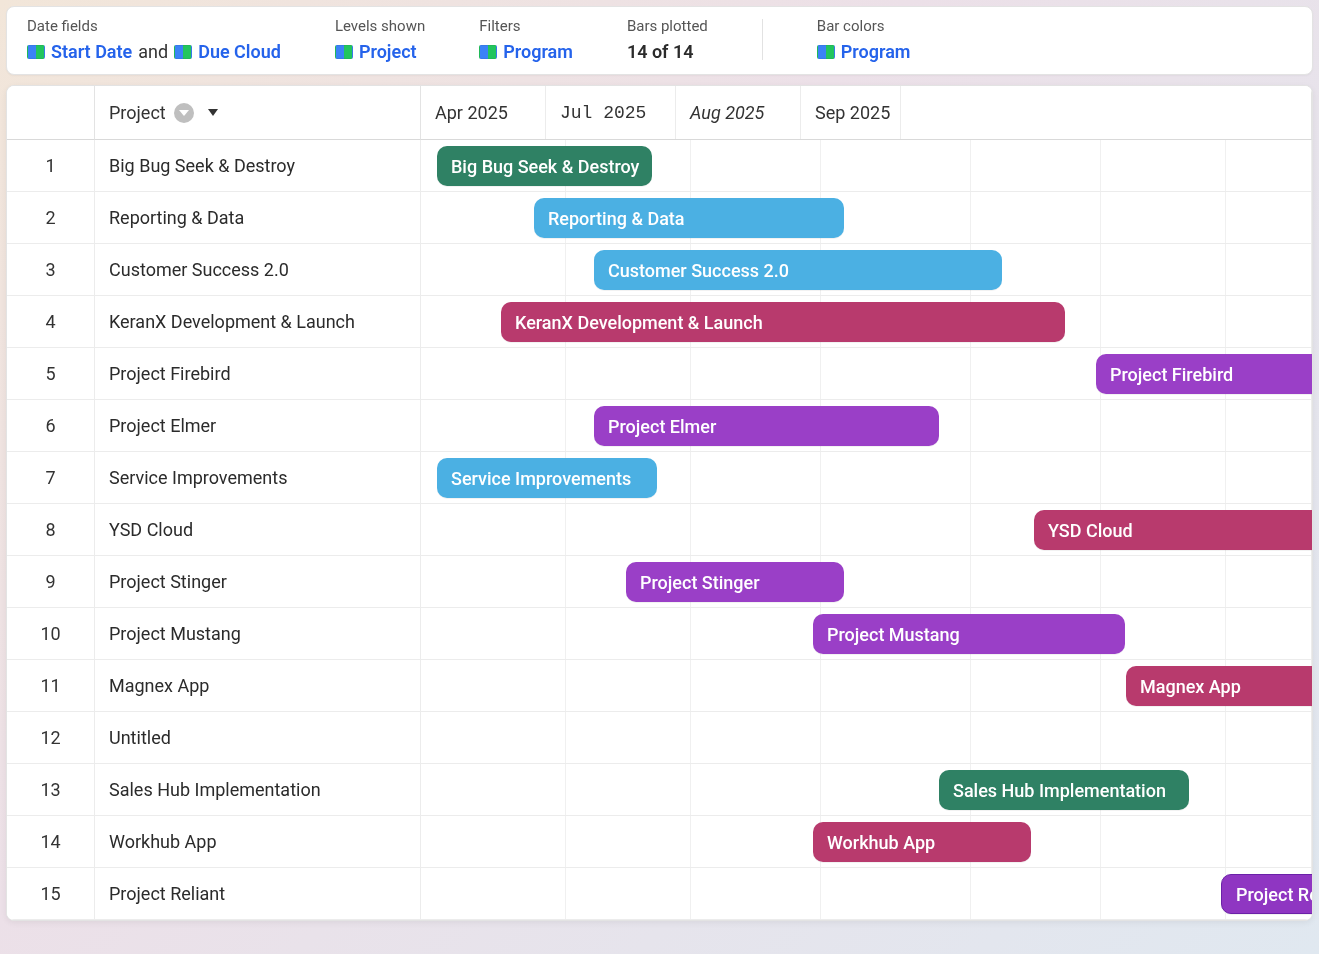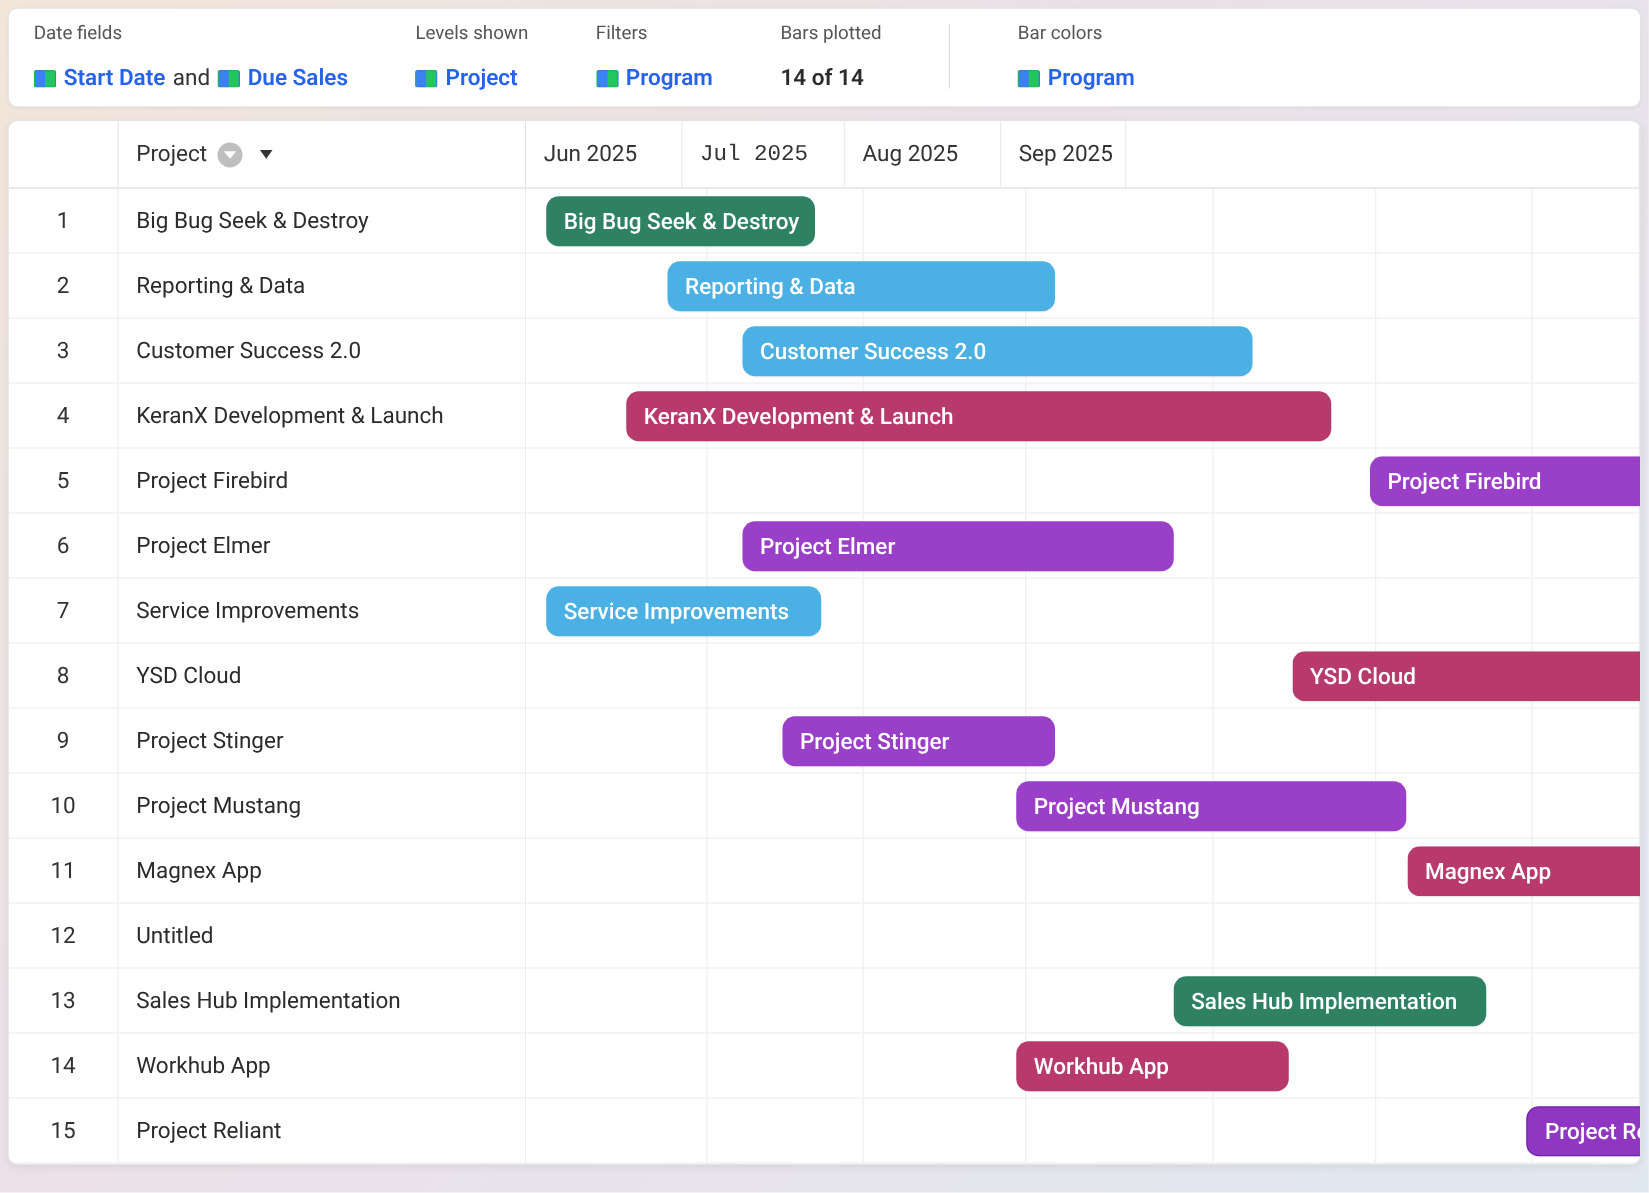--- a/index.html
+++ b/index.html
@@ -16,21 +16,21 @@
     background: #fff;
     border: 1px solid #e3e3e3;
     border-radius: 8px;
     margin: 6px 6px 10px 6px;
     padding: 10px 20px 12px 20px;
     display: flex;
     gap: 54px;
     align-items: flex-start;
     box-shadow: 0 1px 2px rgba(0,0,0,0.04);
   }
-  .tb-group { display: flex; flex-direction: column; gap: 17px; }
+  .tb-group { display: flex; flex-direction: column; gap: 6px; }
   .tb-label { font-size: 15px; color: #555; font-weight: 400; }
   .tb-value { font-size: 18px; font-weight: 600; display: flex; align-items: center; gap: 6px; }
   .tb-value .blue { color: #2563eb; }
   .tb-value .and { color: #333; font-weight: 400; }
   .field-icon {
     width: 18px; height: 14px; display: inline-block; border-radius: 2px;
     background: linear-gradient(to right,#3b82f6 0 50%, #22c55e 50% 100%);
     border: 1px solid rgba(0,0,0,0.06);
   }
   .tb-divider { width: 1px; background: #e2e2e2; align-self: stretch; margin: 2px 0; }
@@ -131,21 +131,21 @@
 <body>
 
 <div class="toolbar">
   <div class="tb-group">
     <div class="tb-label">Date fields</div>
     <div class="tb-value">
       <span class="field-icon"></span>
       <span class="blue">Start Date</span>
       <span class="and">and</span>
       <span class="field-icon"></span>
-      <span class="blue">Due Sales</span>
+      <span class="blue">Due Cloud</span>
     </div>
   </div>
   <div class="tb-group">
     <div class="tb-label">Levels shown</div>
     <div class="tb-value">
       <span class="field-icon"></span>
       <span class="blue">Project</span>
     </div>
   </div>
   <div class="tb-group">
@@ -176,23 +176,23 @@
 
     <div class="head-row">
       <div class="head-cell numcol"></div>
       <div class="head-cell project-head">
         <span>Project</span>
         <span class="sort-circle"></span>
         <span class="caret-down"></span>
       </div>
       <div class="head-cell timeline-head">
         <div class="months" id="months-head">
-            <div class="month" style="width: 125px;">Jun 2025</div>
+            <div class="month" style="width: 125px;">Apr 2025</div>
             <div class="month" style="width: 130px; font-family: Liberation Mono, monospace;">Jul 2025</div>
-            <div class="month" style="width: 125px;">Aug 2025</div>
+            <div class="month" style="width: 125px; font-style: italic;">Aug 2025</div>
             <div class="month" style="width: 100px;">Sep 2025</div>
           </div>
       </div>
     </div>
 
     <div class="body" id="grid-body"><div class="cell num">1</div><div class="cell name">Big Bug Seek &amp; Destroy</div><div class="cell timeline">
           <div class="vlines">
             <div class="vl" style="width: 145px;"></div>
             <div class="vl" style="width: 125px;"></div>
             <div class="vl" style="width: 130px;"></div>

